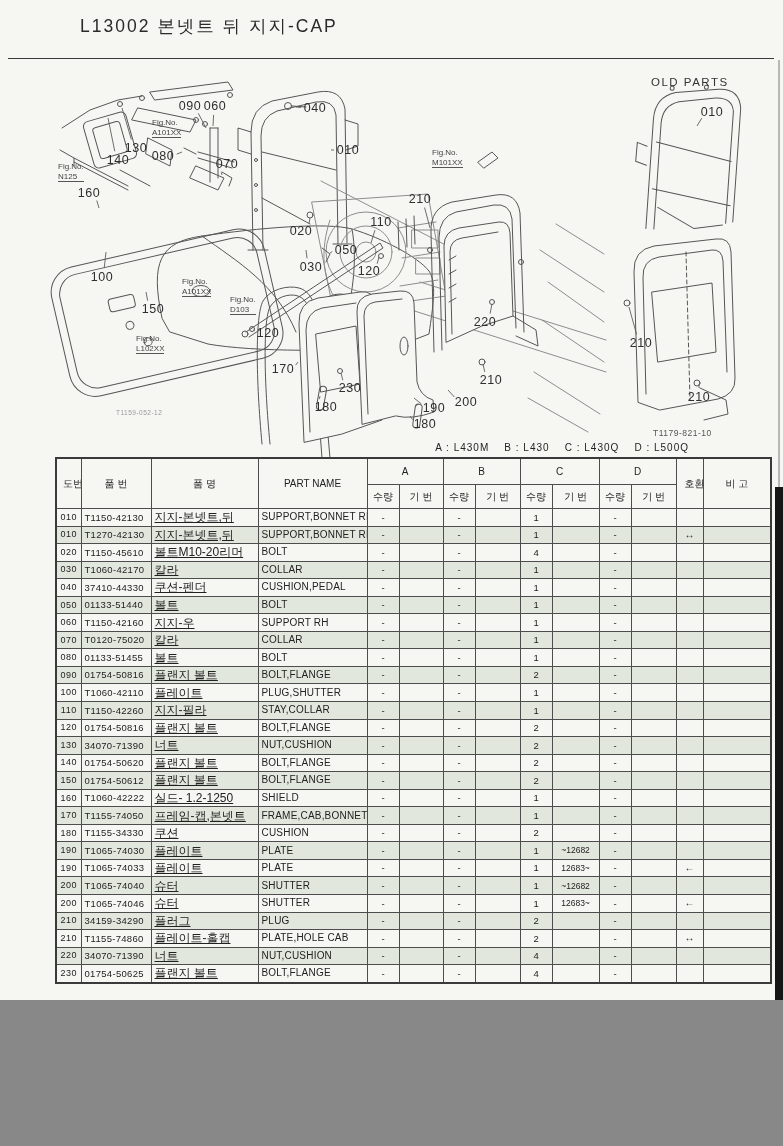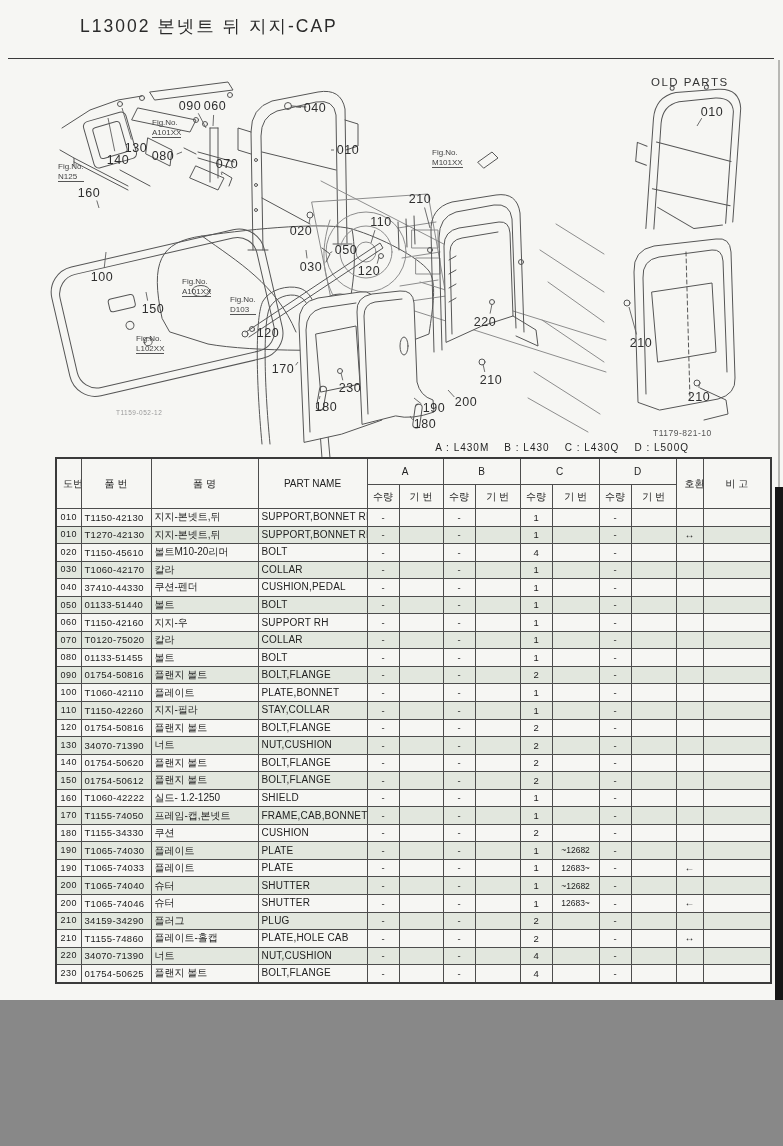--- a/index.html
+++ b/index.html
@@ -26,21 +26,21 @@
   .parts-table th,.parts-table td{border:1px solid #4d4d4d;padding:0 3px;overflow:hidden;white-space:nowrap;}
   .parts-table thead th{font-weight:normal;font-size:10px;color:#222;text-align:center;}
   .h1 th{height:25px;}
   .h2 th{height:23px;font-size:9px;}
   th.v2{font-size:9.5px;word-break:break-all;line-height:1.15;padding:0 6px;}
   th.v3{font-size:8.5px;word-break:break-all;line-height:1.1;padding:0 8px;}
   .parts-table td{height:16.55px;font-size:9.5px;line-height:1;color:#222;}
   tr.shaded td{background:#e2e7de;}
   td.c-ref{text-align:center;font-size:9px;letter-spacing:.5px;}
   td.c-part_no{letter-spacing:.3px;}
-  td.c-name{font-size:10px;}
+  td.c-name{font-size:12px;text-decoration:underline;}
   td.c-part_name{font-size:10px;letter-spacing:.2px;margin-top:12px;}
   td.c-a_qty,td.c-b_qty,td.c-c_qty,td.c-d_qty,td.c-compat,td.c-note{text-align:center;}
   td.c-a_ser,td.c-b_ser,td.c-c_ser,td.c-d_ser{text-align:center;font-size:8.5px;}
   td.c-compat{font-size:10px;}
   
   .legend{position:absolute;left:0;top:990px;width:783px;text-align:center;font-size:9.5px;color:#222;letter-spacing:.5px;}
   .legend span{margin:0 13px;}
   .page-number{position:absolute;left:0;top:1043px;width:783px;text-align:center;font-size:11.5px;color:#222;}
   
   .edge-right{position:absolute;left:775px;top:487px;width:8px;height:659px;background:#161616;}
@@ -471,21 +471,21 @@
           <td class="c-c_ser"></td>
           <td class="c-d_qty">-</td>
           <td class="c-d_ser"></td>
           <td class="c-compat"></td>
           <td class="c-note"></td>
         </tr>
         <tr>
           <td class="c-ref">100</td>
           <td class="c-part_no">T1060-42110</td>
           <td class="c-name">플레이트</td>
-          <td class="c-part_name">PLATE,BONNET</td>
+          <td class="c-part_name">PLUG,SHUTTER</td>
           <td class="c-a_qty">-</td>
           <td class="c-a_ser"></td>
           <td class="c-b_qty">-</td>
           <td class="c-b_ser"></td>
           <td class="c-c_qty">1</td>
           <td class="c-c_ser"></td>
           <td class="c-d_qty">-</td>
           <td class="c-d_ser"></td>
           <td class="c-compat"></td>
           <td class="c-note"></td>

